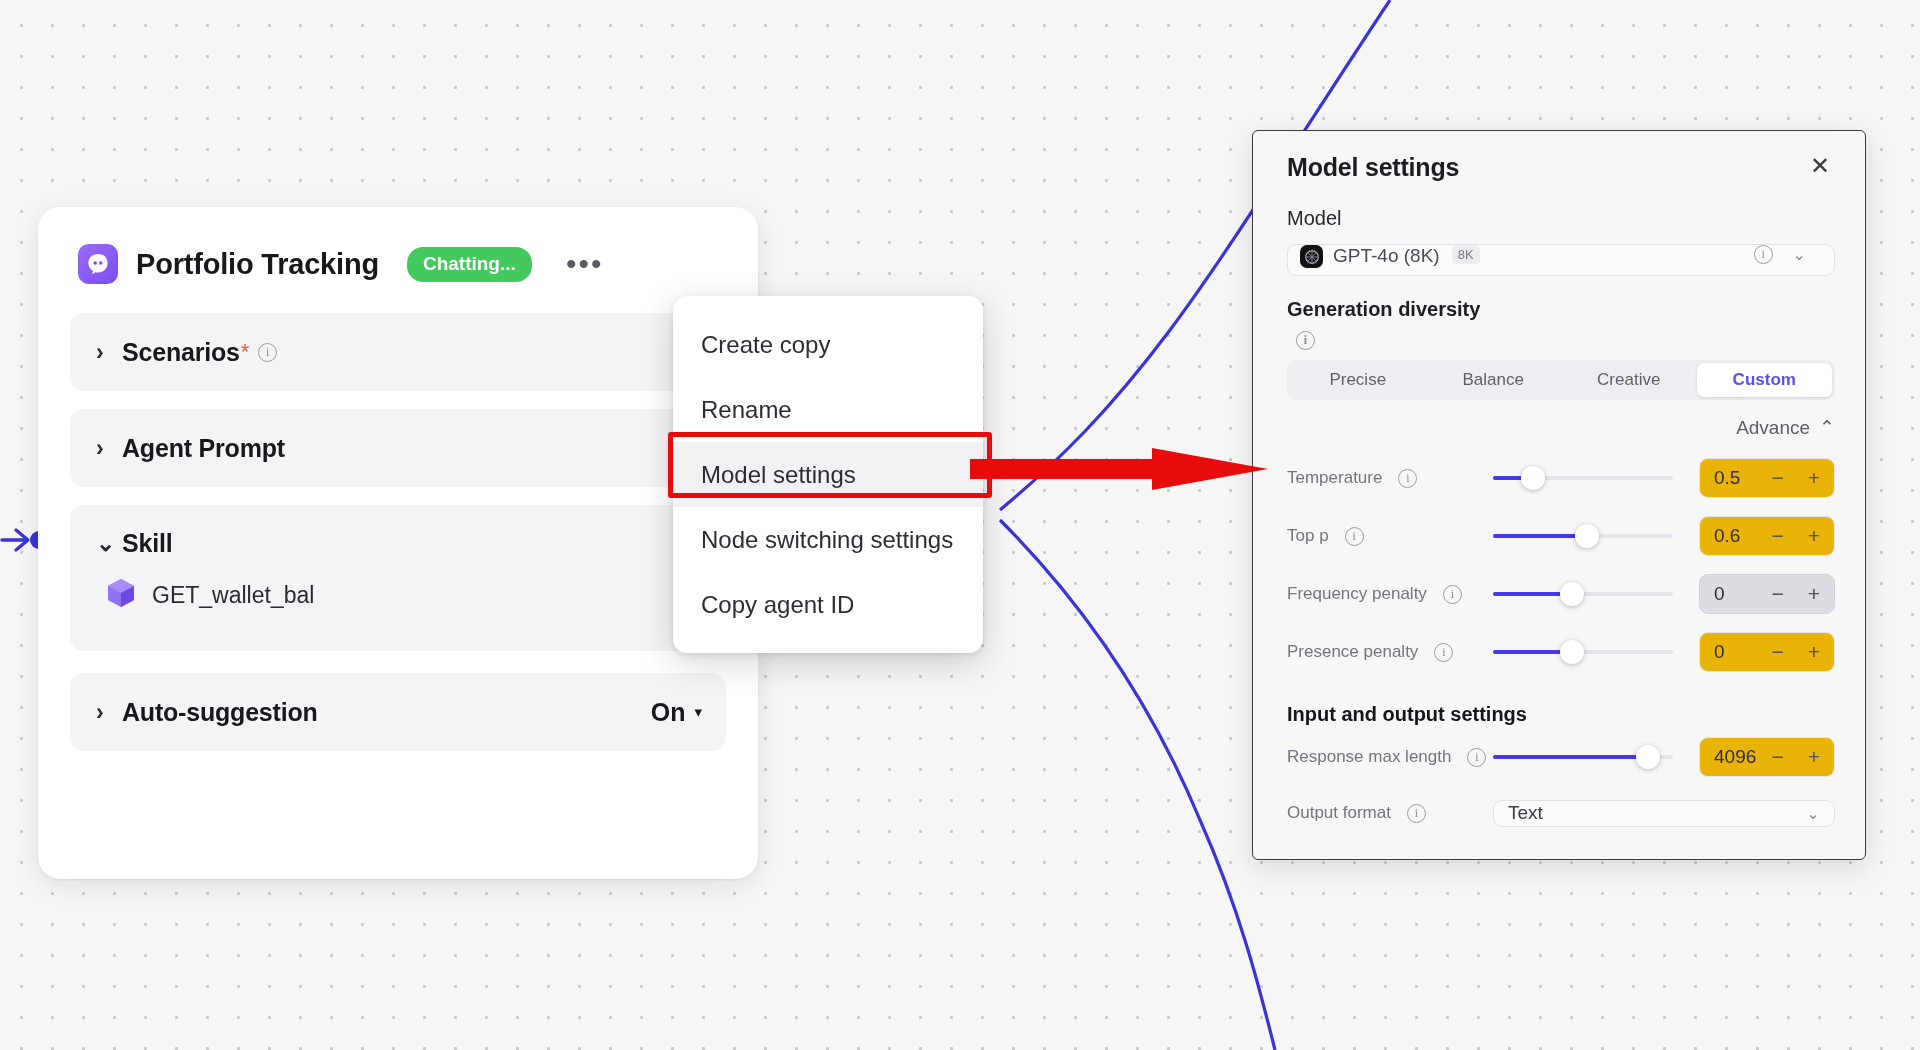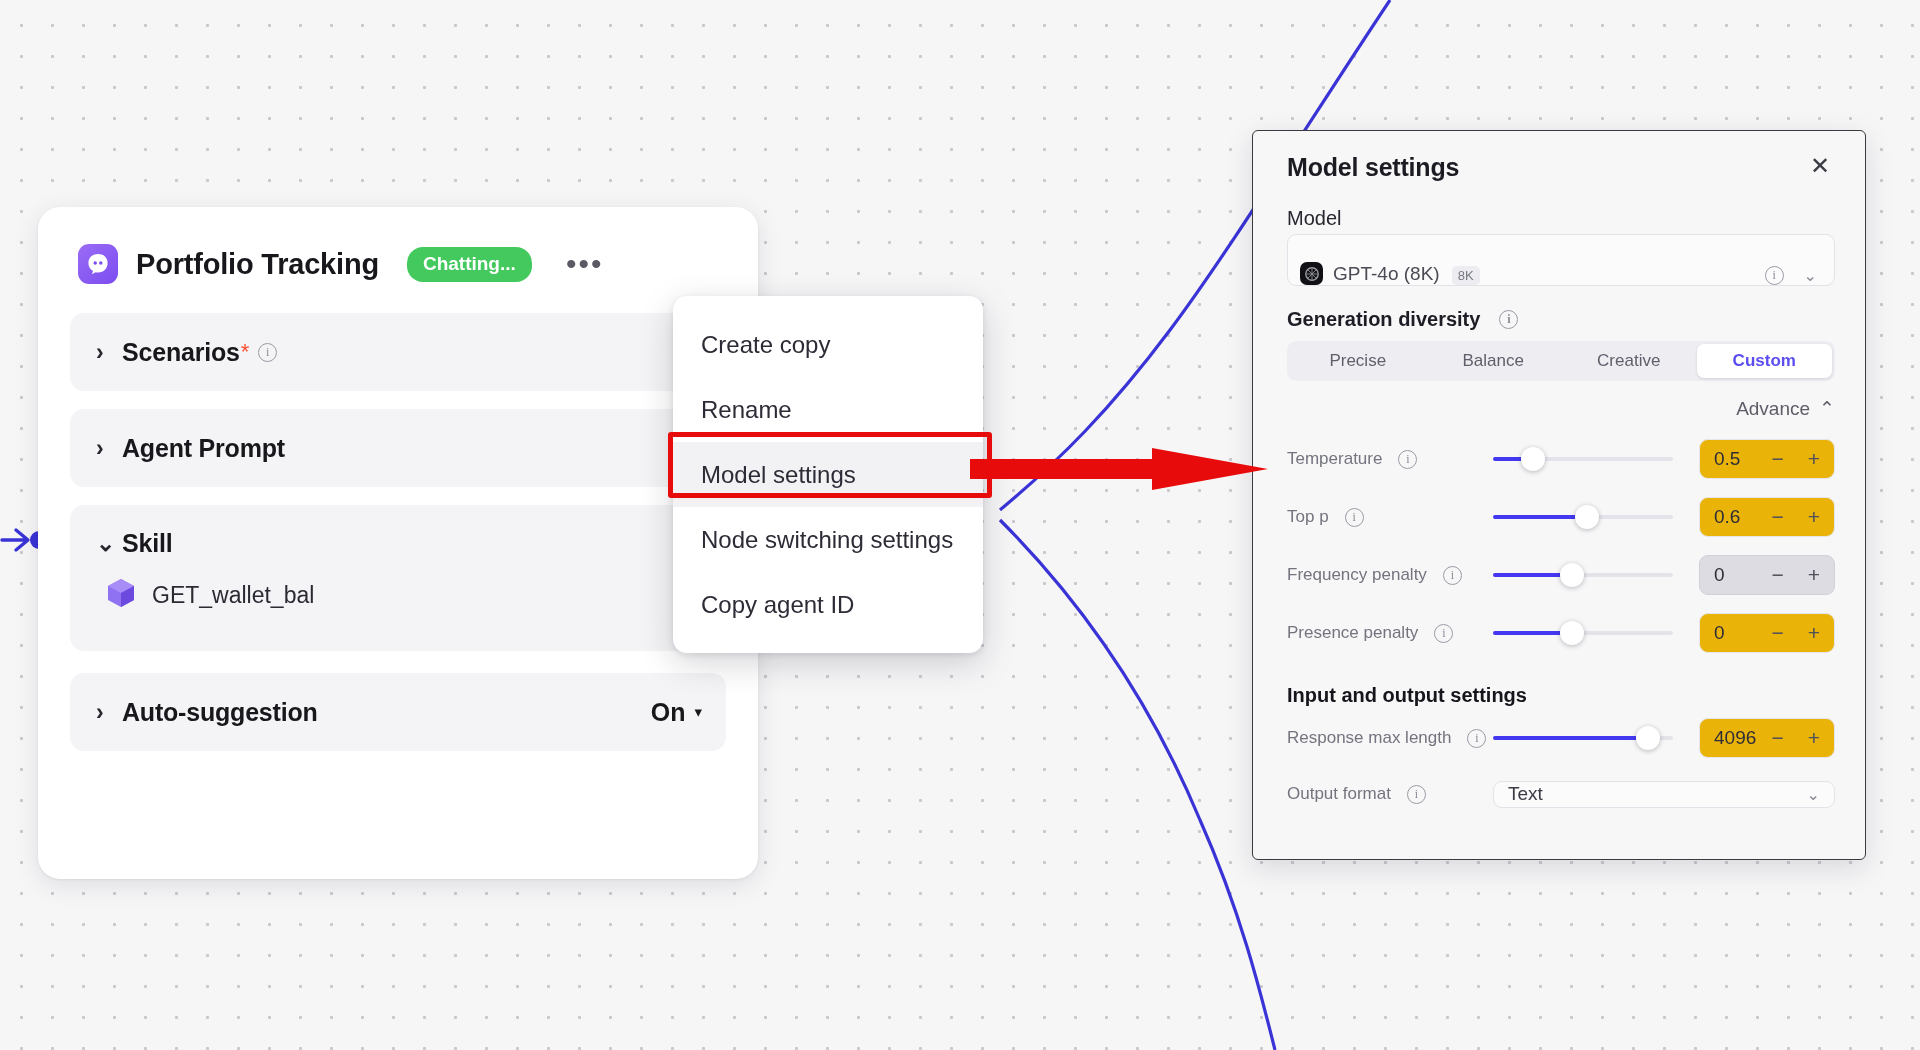--- a/index.html
+++ b/index.html
@@ -145,48 +145,48 @@
     z-index: 20;
     overflow: hidden;
   }
   #panel-head { display:flex; align-items:flex-start; }
   #panel-title { font-size: 25px; font-weight: 600; color:#1b1b22; letter-spacing:-.2px;}
   #panel-close {
     margin-left:auto; font-size: 24px; color:#3b3b44;
     width: 30px; height: 30px; line-height: 26px; text-align:center;
     cursor:pointer;
   }
-  .field-label { font-size: 20px; color:#26262e; margin-top: 24px; margin-bottom: 4px; font-weight: 500;}
+  .field-label { font-size: 20px; color:#26262e; margin-top: 24px; margin-bottom: 14px; font-weight: 500;}
   #model-select {
-    height: 52px;
+    height: 32px;
     background:#fbfbfc;
     border: 1px solid #e2e2e8;
     border-radius: 9px;
-    display:flex; align-items:flex-end;
-    padding: 0 17px 0 12px;
+    display:flex; align-items:flex-start;
+    padding: 0 28px 0 12px;
     gap: 10px;
     cursor:pointer;
   }
   .model-logo {
     width: 23px; height: 23px; border-radius: 7px;
     background:#111115;
     display:flex;align-items:center;justify-content:center;
     flex:0 0 auto;
   }
   #model-name { font-size: 19px; color:#4b4b55; }
   .ctx-chip {
     font-size: 13px; color:#777782; background:#ececf1;
     border-radius: 5px; padding: 2px 6px; margin-left: 2px;
   }
   .sel-icons { margin-left:auto; display:flex; align-items:center; gap: 20px; color:#8b8b96;}
 
   .section-head {
-    display:flex; align-items:center; gap:10px;
+    display:flex; align-items:flex-start; gap:10px;
     margin-top: 22px; margin-bottom: 10px;
-    font-size: 20px; font-weight: 600; color:#1d1d25;
+    font-size: 20px; font-weight: 600; color:#1d1d25;flex-direction:column;
   }
 
   
   #diversity-tabs {
     display:flex; background:#eeeef2; border-radius: 9px; padding: 3px;
     height: 40px;
   }
   .seg {
     flex:1 1 0; display:flex; align-items:center; justify-content:center;
     font-size: 17px; color:#5f5f6b; border-radius: 7px; cursor:pointer;

